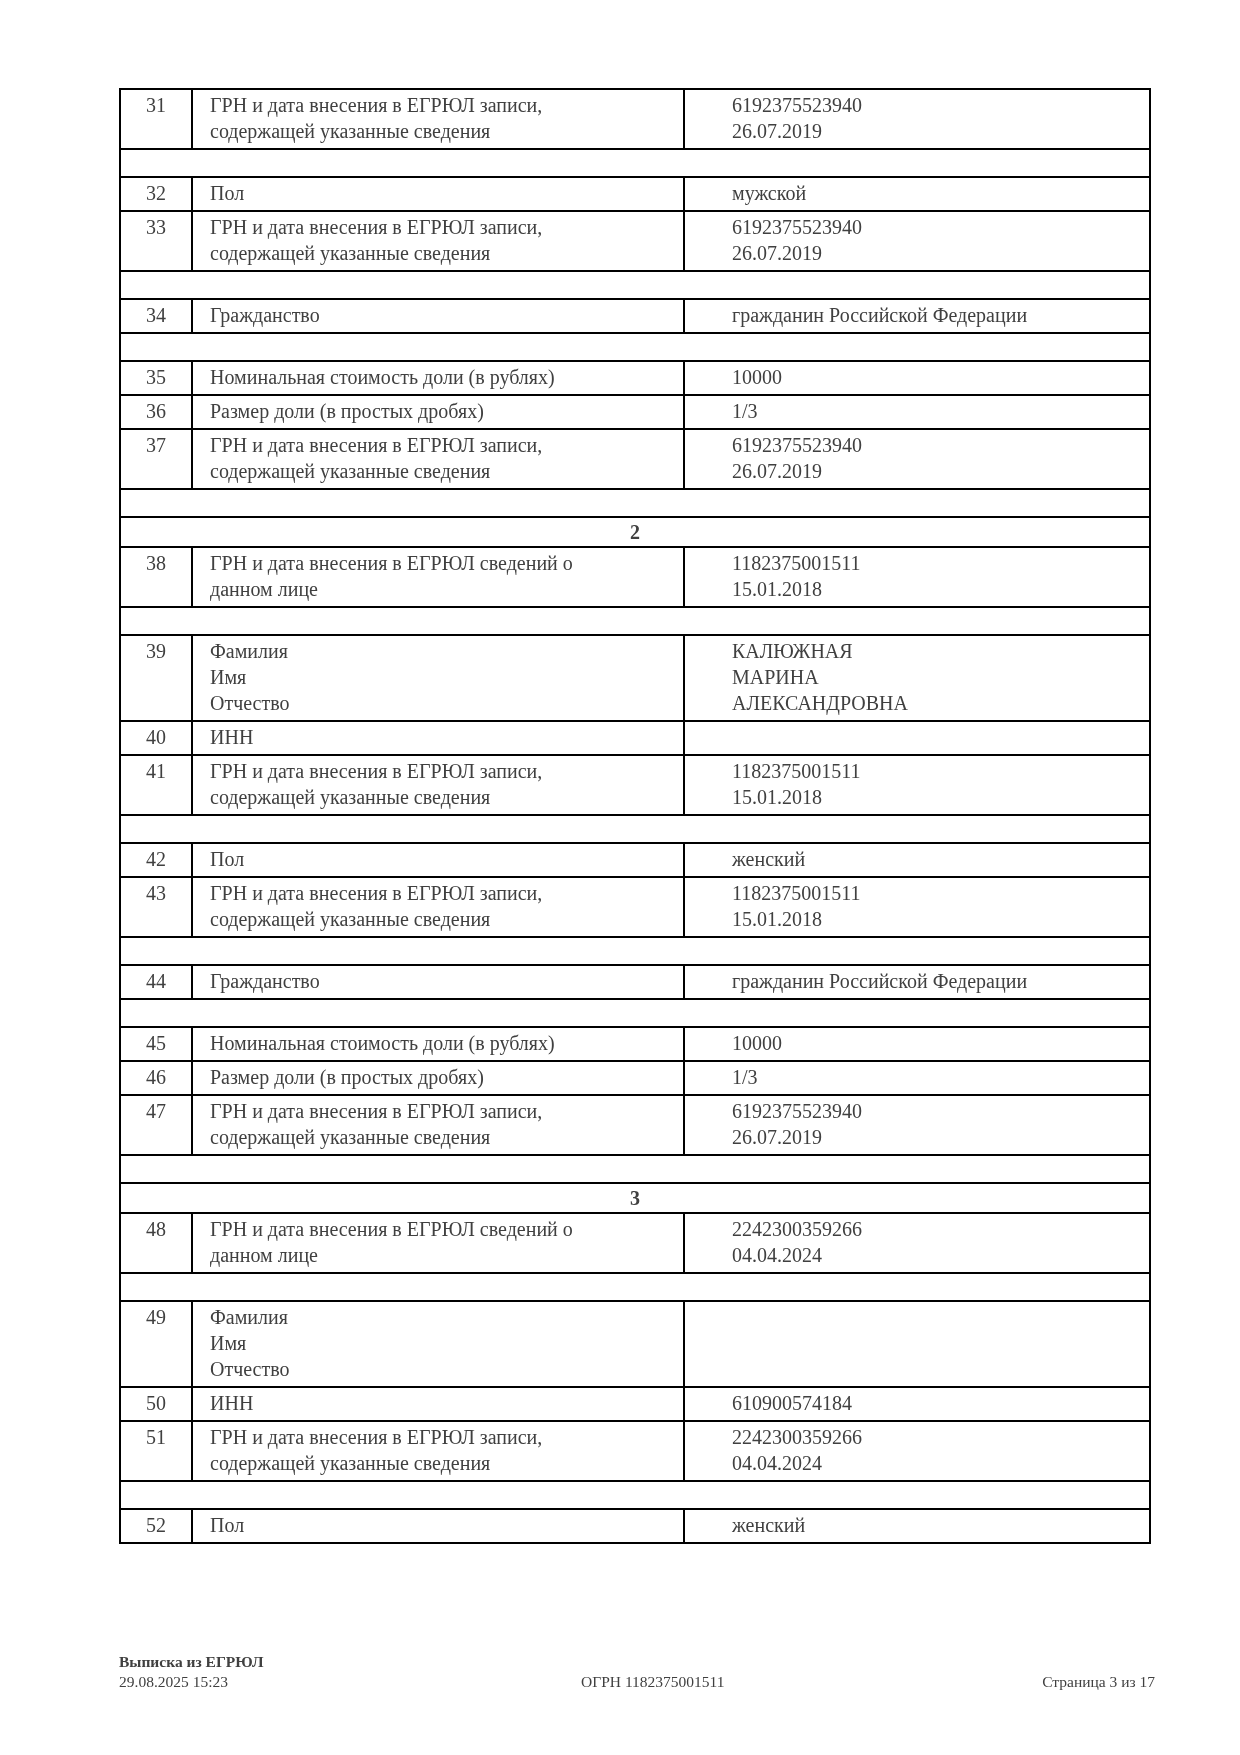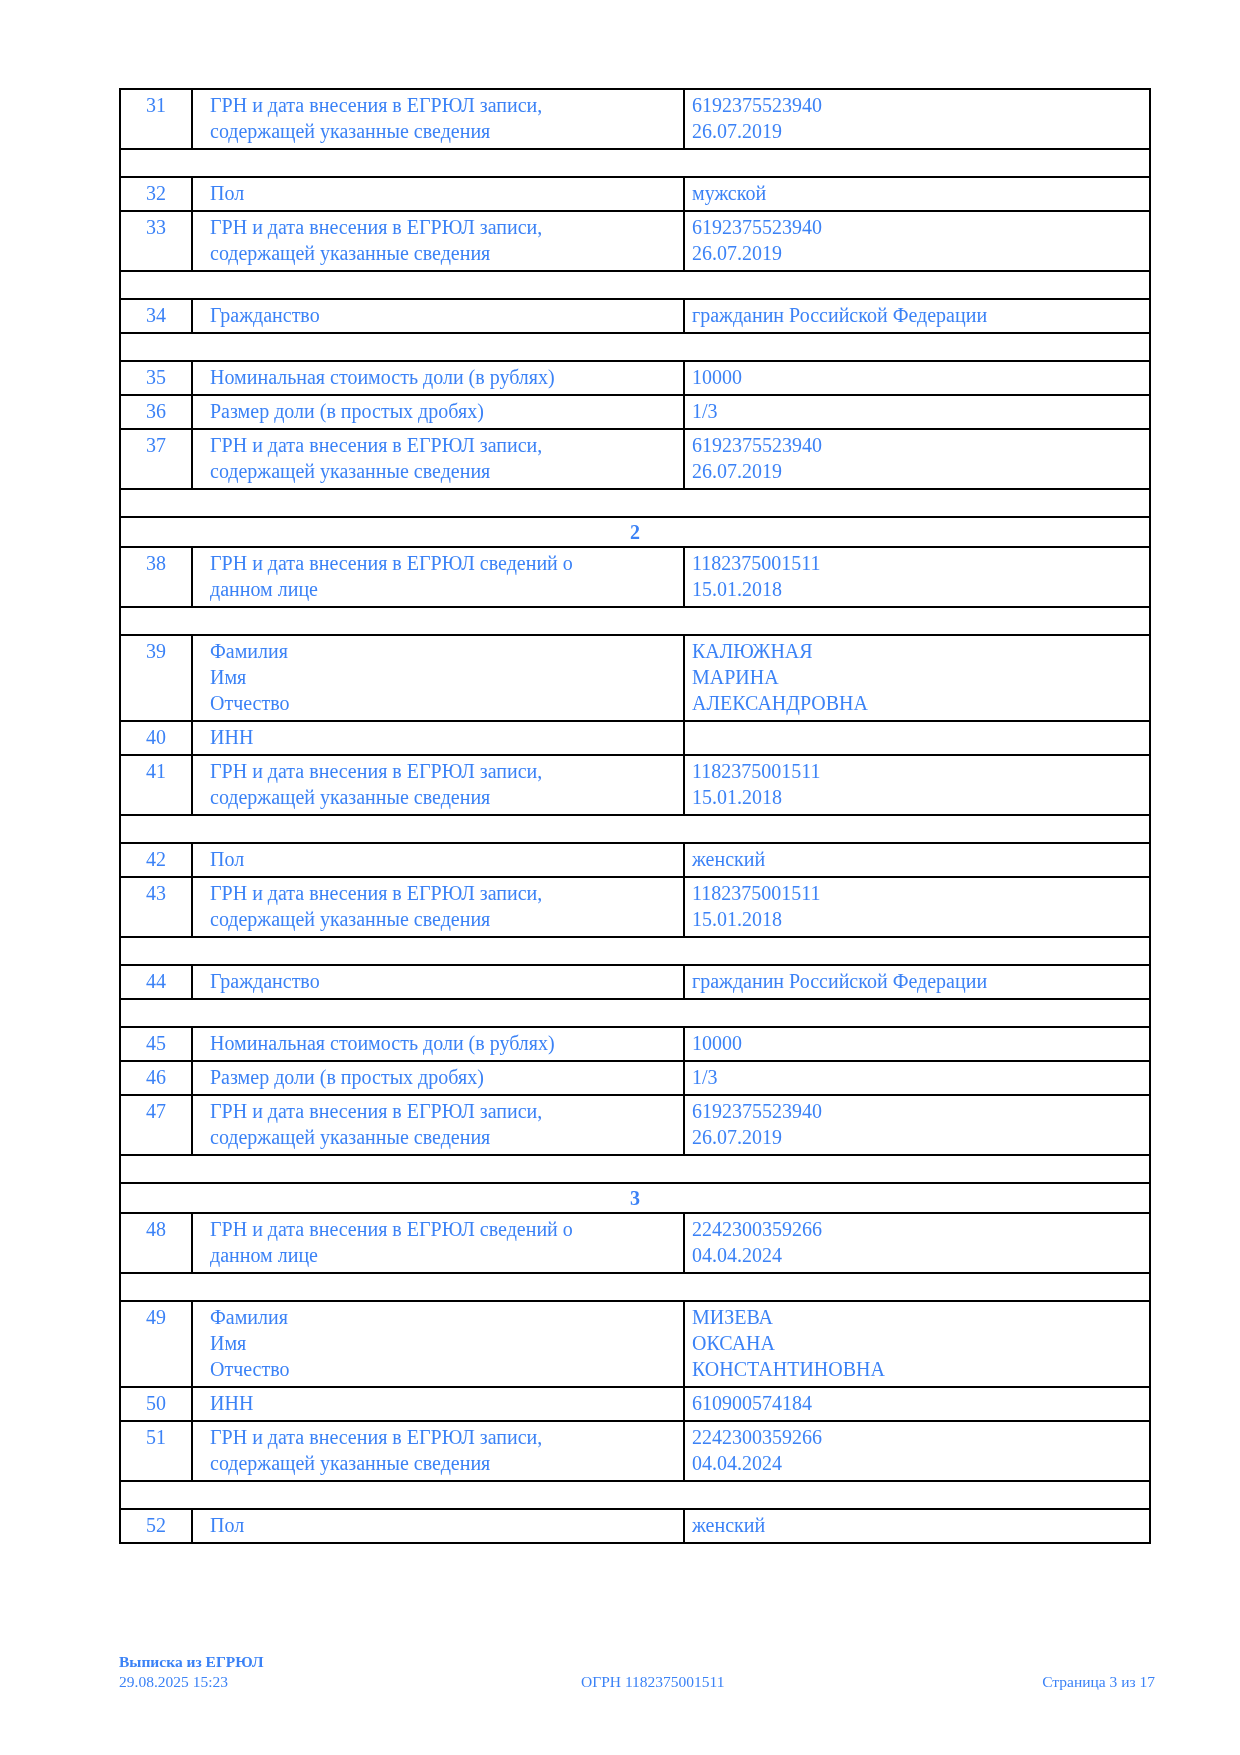--- a/index.html
+++ b/index.html
@@ -1,21 +1,21 @@
 <!DOCTYPE html>
 <html lang="ru"><head>
 <meta charset="utf-8">
 <style>
   html, body { margin: 0; padding: 0; background: #ffffff; }
   .page {
     position: relative;
     width: 1240px;
     height: 1755px;
     background: #ffffff;
-    color: #3b82f6;
+    color: #404040;
     font-family: "Liberation Serif", "DejaVu Serif", serif;
     overflow: hidden;
     border-radius: 28px;
   }
   .tbl {
     position: absolute;
     left: 119px;
     top: 88px;
     width: 1032px;
     border: 2px solid #000000;
@@ -45,20 +45,21 @@
   .c2 {
     width: 480px;
     flex: 0 0 480px;
     border-right: 2px solid #000000;
     padding: 2px 6px 4px 5px;
     margin-left: 12px;
   }
   .c3 {
     flex: 1 1 auto;
     padding: 2px 8px 4px 7px;
+    margin-left: 40px;
   }
   .spacer-row { height: 28px; }
   .section-row {
     height: 30px;
     justify-content: center;
     align-items: center;
     font-weight: bold;
     font-size: 20px;
     line-height: 30px;
   }
@@ -202,23 +203,20 @@
 данном лице</div>
         <div class="cell c3">2242300359266
 04.04.2024</div>
       </div>
       <div class="row spacer-row"></div>
       <div class="row">
         <div class="cell c1">49</div>
         <div class="cell c2">Фамилия
 Имя
 Отчество</div>
-        <div class="cell c3">МИЗЕВА
-ОКСАНА
-КОНСТАНТИНОВНА</div>
       </div>
       <div class="row">
         <div class="cell c1">50</div>
         <div class="cell c2">ИНН</div>
         <div class="cell c3">610900574184</div>
       </div>
       <div class="row">
         <div class="cell c1">51</div>
         <div class="cell c2">ГРН и дата внесения в ЕГРЮЛ записи,
 содержащей указанные сведения</div>

